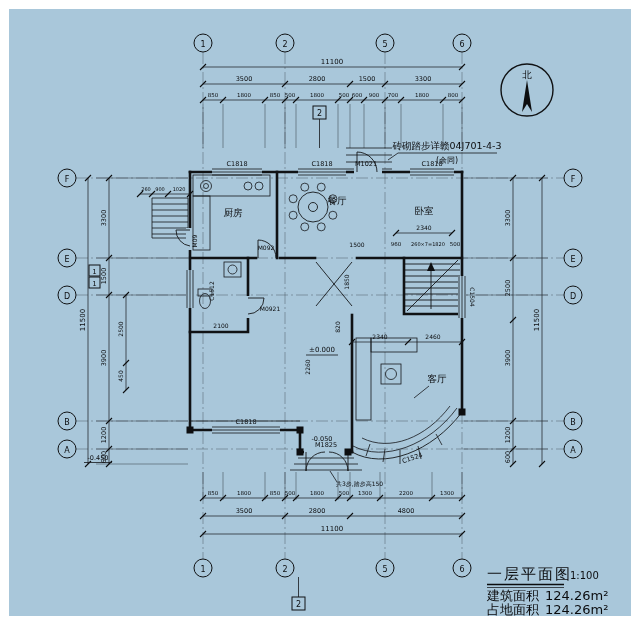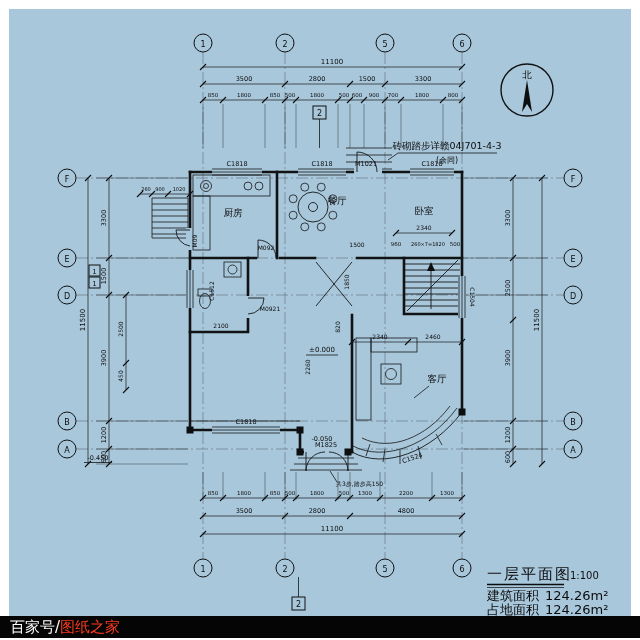--- a/index.html
+++ b/index.html
@@ -448,17 +448,13 @@
       <text class="t10" x="570" y="579">1:100</text>
       <line x1="487" y1="584.5" x2="564" y2="584.5" style="stroke:#0b0c0e;stroke-width:1.6"></line>
       <line x1="487" y1="587.5" x2="564" y2="587.5" style="stroke:#0b0c0e;stroke-width:0.7"></line>
       <text class="t13" x="487" y="600">建筑面积</text>
       <text class="t13" x="545" y="600">124.26m²</text>
       <text class="t13" x="487" y="614">占地面积</text>
       <text class="t13" x="545" y="614">124.26m²</text>
     </g>
   </svg>
 
-  <div class="bar">
-    <span class="w">百家号/</span>
-      <span class="r">图纸之家</span>
-  </div>
 </div>
 
 </body></html>

